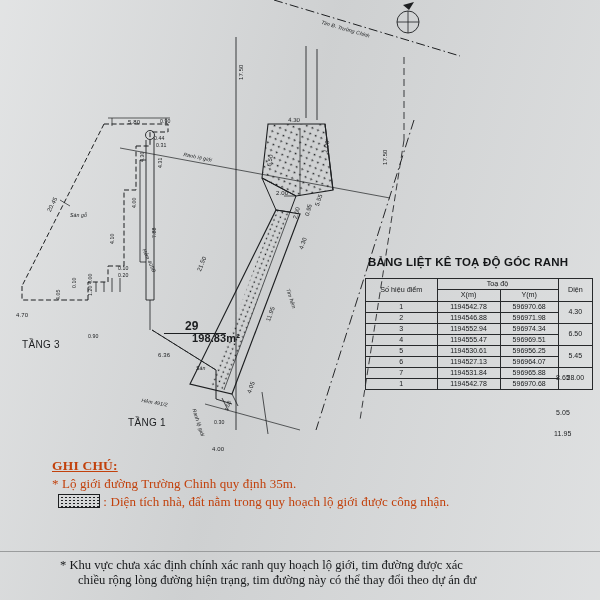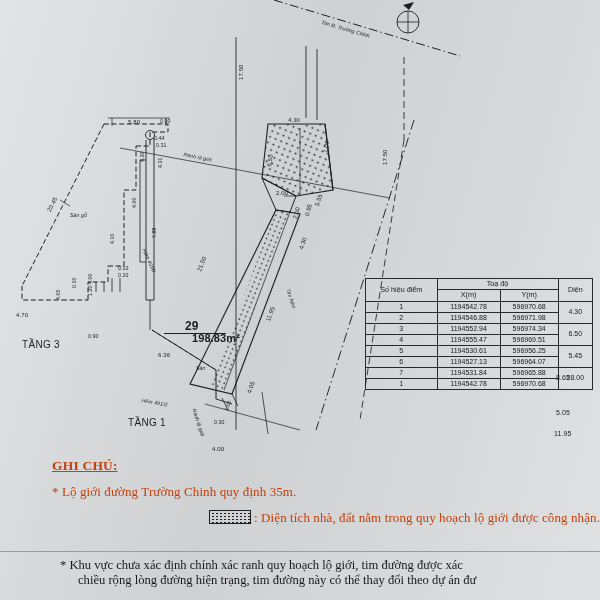--- a/index.html
+++ b/index.html
@@ -51,21 +51,21 @@
     font-family:"Liberation Sans",sans-serif;
   }
   .cellTall{font-size:7px;}
   
   #notes{
     position:absolute;left:52px;top:458px;width:548px;
     font-family:"Liberation Serif", serif;
     color:#c2410c;
   }
   #notes .hd{font-size:13.5px;font-weight:bold;text-decoration:underline;letter-spacing:.2px;}
-  #notes .ln{font-size:13px;margin-top:10px;white-space:nowrap;letter-spacing:.1px;}
+  #notes .ln{font-size:13px;margin-top:2px;white-space:nowrap;letter-spacing:.1px;}
   .swatch{
     display:inline-block;width:40px;height:12px;vertical-align:-2px;
     border:1px solid #1d1f21;
     background-image:radial-gradient(#1d1f21 .8px, transparent .9px);
     background-size:4px 3px;
     background-position:1px 1px;
   }
   .sep{
     position:absolute;left:0;top:551px;width:600px;height:1px;background:#9a9c9d;
   }
@@ -225,20 +225,21 @@
   <div class="lbl sm" style="left:118px;top:266px;">0.10</div>
   <div class="lbl sm" style="left:118px;top:273px;">0.20</div>
   <div class="lbl sm" style="left:56px;top:300px;transform:rotate(-90deg);transform-origin:0 0;">4.05</div>
   <div class="lbl sm" style="left:72px;top:288px;transform:rotate(-90deg);transform-origin:0 0;">0.10</div>
   <div class="lbl sm" style="left:88px;top:296px;transform:rotate(-90deg);transform-origin:0 0;">1.20</div>
   <div class="lbl sm" style="left:88px;top:334px;">0.90</div>
 
   <div class="lbl tangLbl" style="left:22px;top:340px;">TẦNG 3</div>
   <div class="lbl tangLbl" style="left:128px;top:418px;">TẦNG 1</div>
 
+  <div class="tblTitle">BẢNG LIỆT KÊ TOẠ ĐỘ GÓC RANH</div>
 
   <table id="coordTable">
     <tbody>
         <tr>
       <th rowspan="2">Số hiệu điểm</th>
       <th colspan="2">Toạ độ</th>
       <th rowspan="2">Diện</th>
     </tr>
     <tr>
       <th>X(m)</th>
@@ -292,21 +293,21 @@
   </tbody>
     </table>
 
   <div class="lbl" style="left:556px;top:374px;font-size:7px;">8.65</div>
   <div class="lbl" style="left:556px;top:409px;font-size:7px;">5.05</div>
   <div class="lbl" style="left:554px;top:430px;font-size:7px;">11.95</div>
 
   <div id="notes">
     <div class="hd">GHI CHÚ:</div>
     <div class="ln">* Lộ giới đường Trường Chinh quy định 35m.</div>
-    <div class="ln" style="padding-left:6px;text-align:right;">
+    <div class="ln" style="padding-left:6px;">
       <span class="swatch"></span>
       <span>: Diện tích nhà, đất nằm trong quy hoạch lộ giới được công nhận.</span>
     </div>
   </div>
 
   <div class="sep"></div>
 
   <div style="position:absolute;left:60px;top:558px;width:560px;font-family:'Liberation Serif',serif;color:#17191b;">
     <div class="ln2" style="font-size:12.6px;white-space:nowrap;">* Khu vực chưa xác định chính xác ranh quy hoạch lộ giới, tim đường được xác</div>
     <div class="ln2" style="font-size:12.6px;white-space:nowrap;padding-left:18px;">chiều rộng lòng đường hiện trạng, tim đường này có thể thay đổi theo dự án đư</div>

